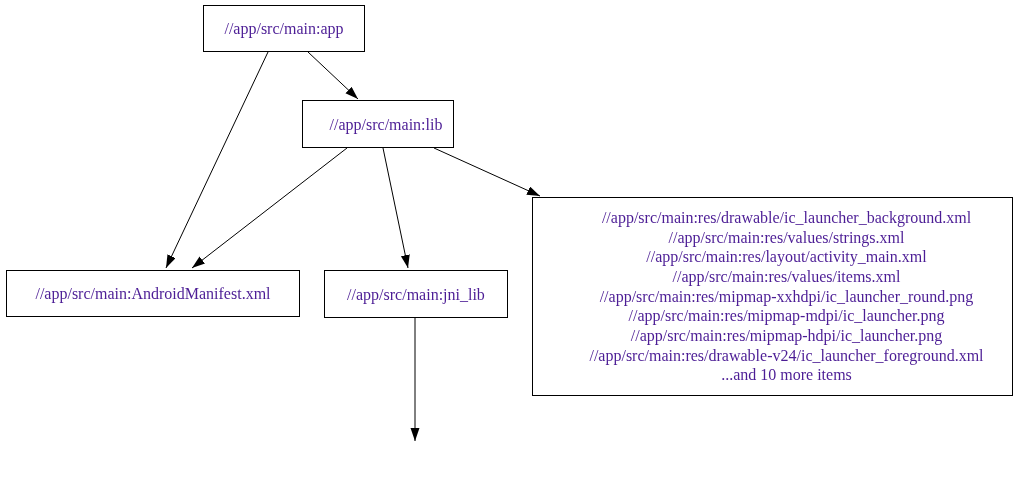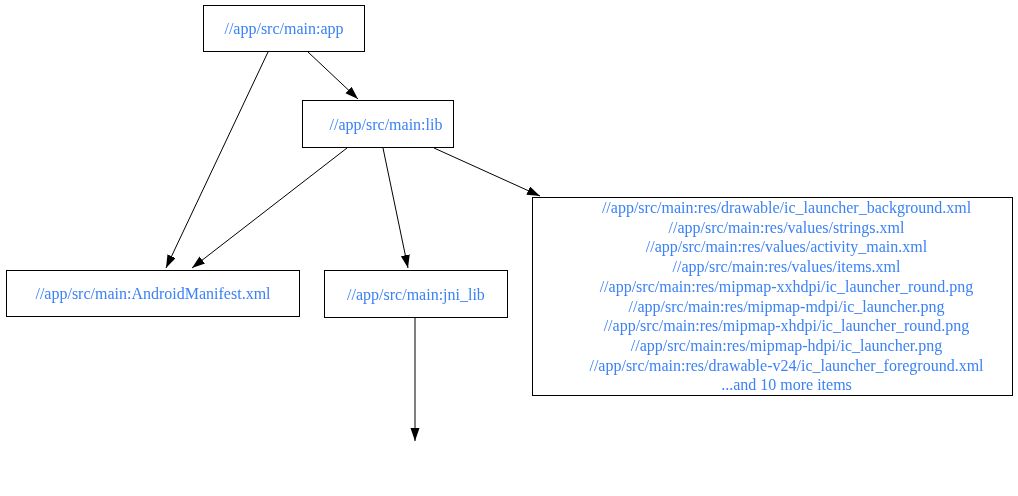--- a/index.html
+++ b/index.html
@@ -6,21 +6,21 @@
     margin: 0;
     padding: 0;
     background: #ffffff;
   }
   #canvas {
     position: relative;
     width: 1018px;
     height: 496px;
     background: #ffffff;
     font-family: "Liberation Serif", "DejaVu Serif", serif;
-    color: #3b82f6;
+    color: #4c1d95;
     overflow: hidden;
   }
   #edges {
     position: absolute;
     left: 0;
     top: 0;
     width: 1018px;
     height: 496px;
   }
   .node {
@@ -79,24 +79,23 @@
     <span>//app/src/main:AndroidManifest.xml</span>
   </div>
 
   <div id="node-jni-lib" class="node">
     <span>//app/src/main:jni_lib</span>
   </div>
 
   <div id="node-res-group" class="node">
     <span>//app/src/main:res/drawable/ic_launcher_background.xml</span>
     <span>//app/src/main:res/values/strings.xml</span>
-    <span>//app/src/main:res/values/activity_main.xml</span>
+    <span>//app/src/main:res/layout/activity_main.xml</span>
     <span>//app/src/main:res/values/items.xml</span>
     <span>//app/src/main:res/mipmap-xxhdpi/ic_launcher_round.png</span>
     <span>//app/src/main:res/mipmap-mdpi/ic_launcher.png</span>
-    <span>//app/src/main:res/mipmap-xhdpi/ic_launcher_round.png</span>
     <span>//app/src/main:res/mipmap-hdpi/ic_launcher.png</span>
     <span>//app/src/main:res/drawable-v24/ic_launcher_foreground.xml</span>
     <span>...and 10 more items</span>
   </div>
 
 
 </div>
 
 </body></html>

